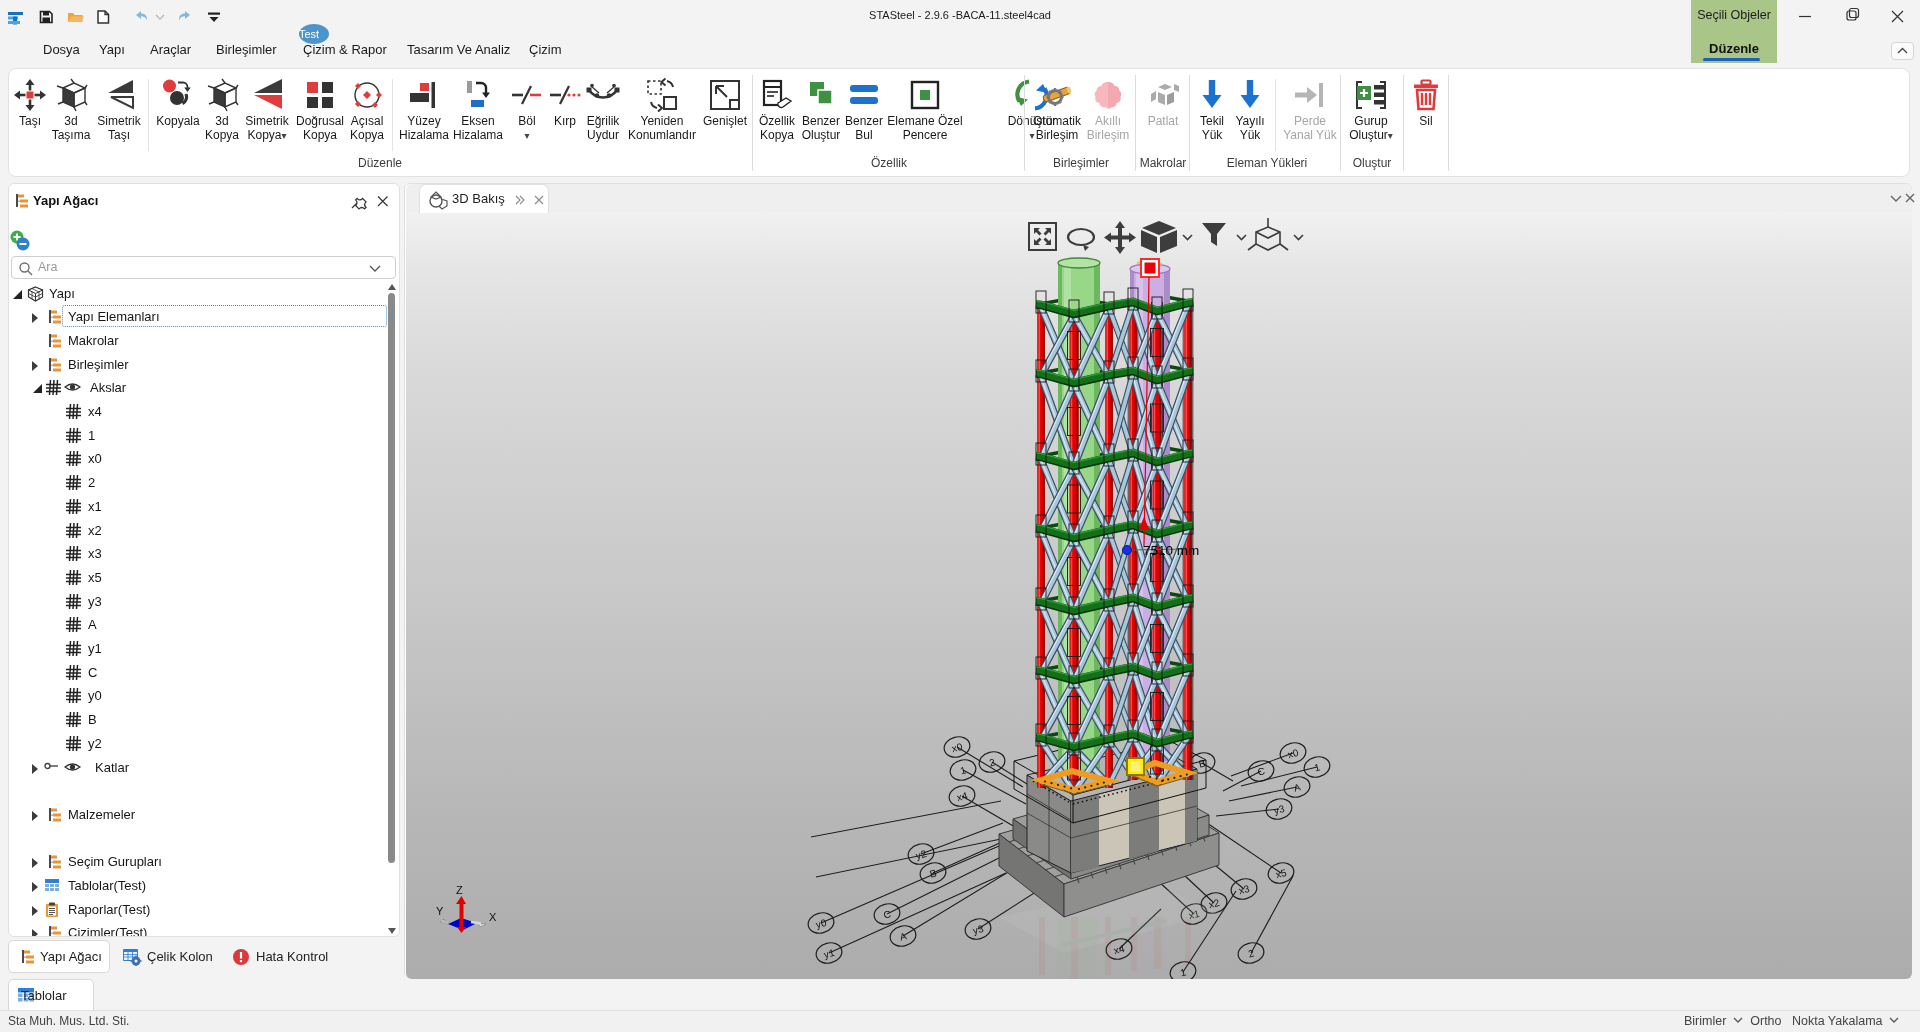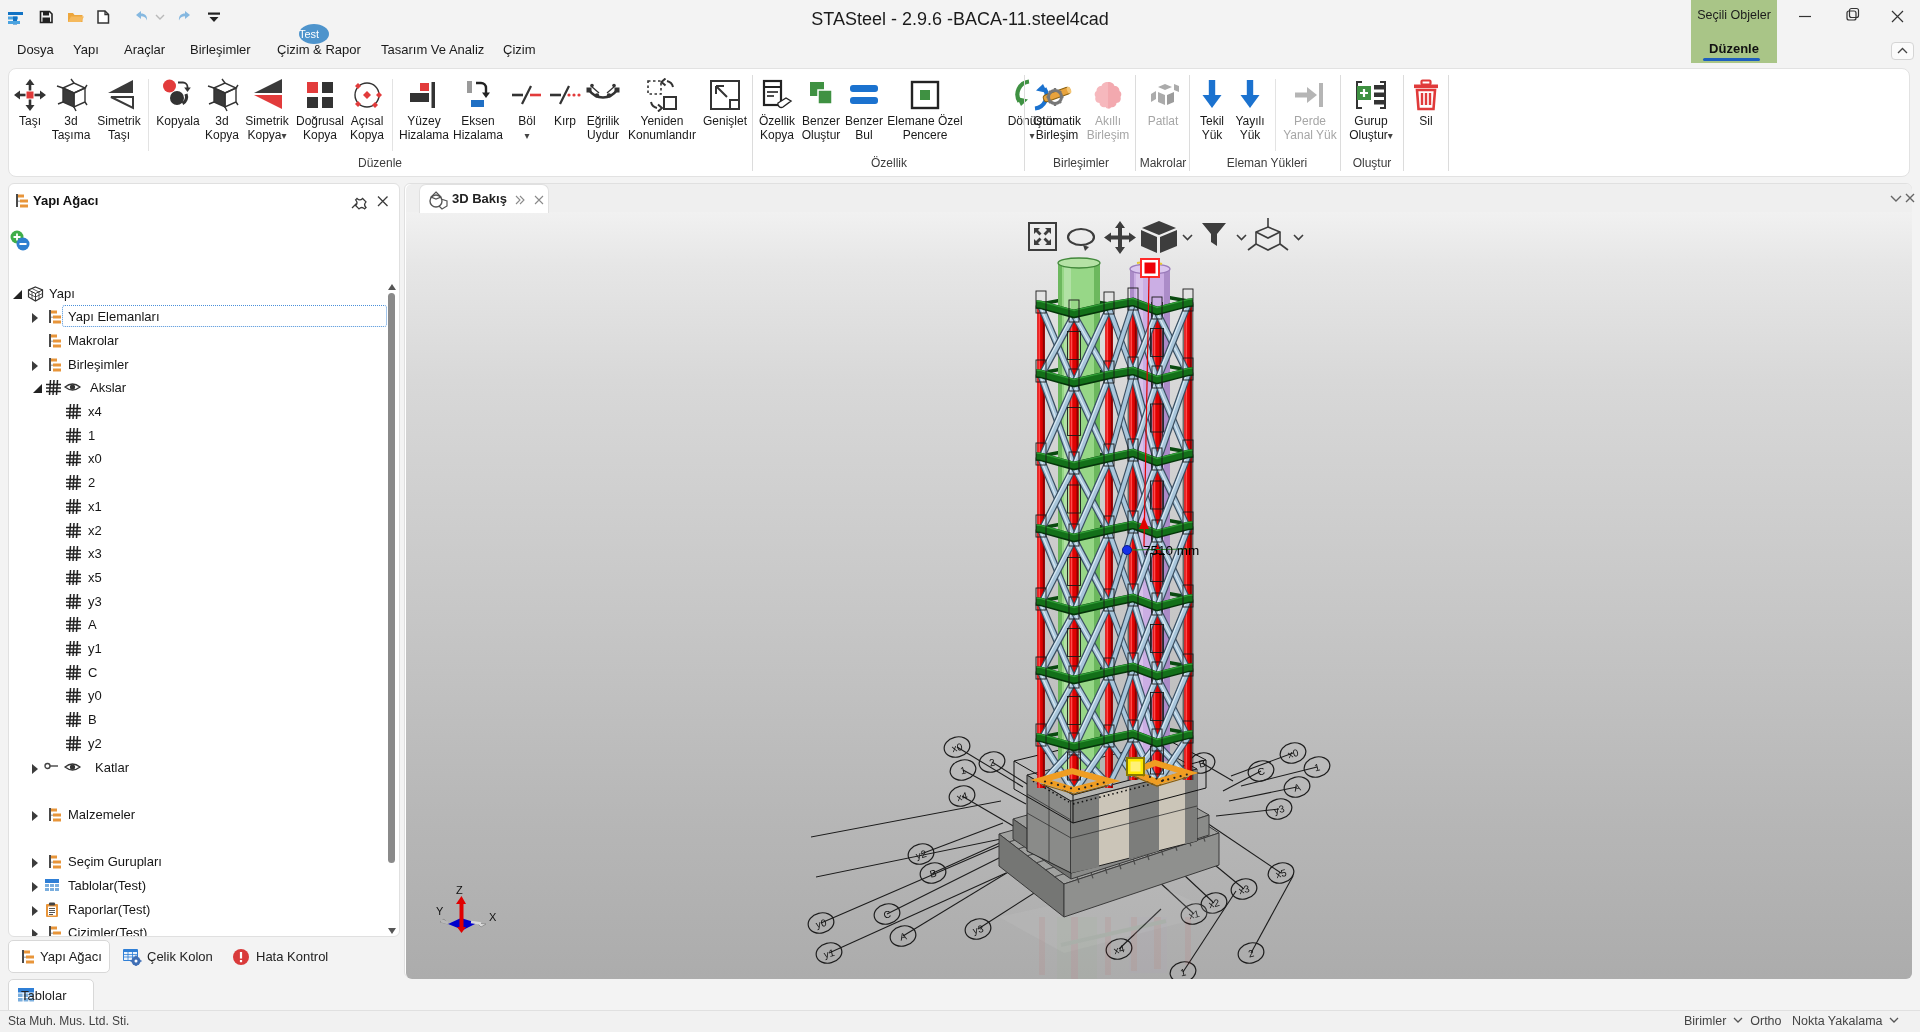--- a/index.html
+++ b/index.html
@@ -1,21 +1,21 @@
 <!DOCTYPE html>
 <html><head>
 <meta charset="utf-8">
 <style>
 *{margin:0;padding:0;box-sizing:border-box;}
 html,body{width:1920px;height:1032px;overflow:hidden;background:#f3f3f3;font-family:"Liberation Sans",sans-serif;}
 .abs{position:absolute;}
 #titlebar{position:absolute;left:0;top:0;width:1920px;height:33px;}
-#title{position:absolute;left:0;top:9px;width:1920px;text-align:center;font-size:18px;color:#1b1b1b;}
+#title{position:absolute;left:0;top:9px;width:1920px;text-align:center;font-size:11px;color:#1b1b1b;}
 #menubar{position:absolute;left:0;top:36px;width:1920px;height:30px;}
-.menu{position:absolute;top:6px;font-size:13px;color:#1a1a1a;}
+.menu{position:absolute;top:6px;font-size:13px;color:#1a1a1a;margin-left:26px;}
 #ribbon{position:absolute;left:8px;top:68px;width:1902px;height:109px;background:#fff;border:1px solid #e2e2e2;border-radius:8px;}
 .rb{position:absolute;top:9px;text-align:center;color:#1a1a1a;font-size:12px;line-height:13.5px;}
 .rb svg{display:block;margin:0 auto 3px auto;}
 .rb.dis{color:#a6a6a6;}
 .grplabel{position:absolute;top:87px;font-size:12px;color:#3c3c3c;text-align:center;}
 .vsep{position:absolute;top:6px;width:1px;height:96px;background:#dcdcdc;}
 .vsep2{position:absolute;top:10px;width:1px;height:72px;background:#e3e3e3;}
 .chev{display:inline-block;font-size:10px;color:#444;}
 #greentab{position:absolute;left:1691px;top:0;width:86px;height:63px;background:#a9c587;}
 #greentab .t1{position:absolute;top:8px;width:86px;text-align:center;font-size:12.5px;color:#1c1c1c;}
@@ -29,21 +29,21 @@
 .trow{position:absolute;height:23px;font-size:13px;color:#161616;white-space:nowrap;}
 .trow .lbl{position:absolute;top:3px;}
 .tarrow{position:absolute;top:7px;width:0;height:0;}
 .tarrow.closed{border-top:5px solid transparent;border-bottom:5px solid transparent;border-left:6px solid #3c3c3c;}
 #treescroll{position:absolute;left:377px;top:99px;width:12px;height:654px;}
 #treescroll .thumb{position:absolute;left:2px;top:10px;width:7px;height:570px;background:#8a8a8a;border-radius:4px;}
 #bottomtabs{position:absolute;left:8px;top:940px;height:36px;font-size:13px;color:#222;white-space:nowrap;}
 #tablolartab{position:absolute;left:8px;top:979px;width:86px;height:33px;white-space:nowrap;background:#fff;border:1px solid #d8d8d8;border-radius:5px 5px 0 0;font-size:13px;color:#222;}
 #statusbar{position:absolute;left:0;top:1010px;width:1920px;height:22px;background:#f1f1f1;border-top:1px solid #e0e0e0;font-size:12px;color:#3f3f3f;}
 #viewport{position:absolute;left:404px;top:183px;width:1508px;height:795px;background:#fff;border:1px solid #e0e0e0;border-radius:6px;}
-#vptab{position:absolute;left:14px;top:0px;width:130px;height:29px;background:#fff;border:1px solid #e0e0e0;border-bottom:none;border-radius:7px 7px 0 0;z-index:2;font-weight:bold;}
+#vptab{position:absolute;left:14px;top:0px;width:130px;height:29px;background:#fff;border:1px solid #e0e0e0;border-bottom:none;border-radius:7px 7px 0 0;z-index:2;}
 #vpcontent{position:absolute;left:1px;top:28px;width:1506px;height:767px;background:linear-gradient(#f1f1f1 0%,#e6e6e6 7%,#d8d8d8 22%,#c8c8c8 50%,#b6b6b6 80%,#acacac 100%);border-radius:0 0 6px 6px;overflow:hidden;}
 </style>
 </head>
 <body>
 
 <div id="titlebar">
   <svg class="abs" style="left:0;top:0" width="1920" height="33">
 
     <rect x="8" y="12" width="15" height="3" fill="#1273c4"></rect>
     <rect x="8" y="16.5" width="10" height="3" fill="#4ba3e0"></rect>
@@ -400,20 +400,30 @@
           <path d="M29 4.5 l9.5 9.5 M38.5 4.5 l-9.5 9.5"></path>
         </g>
       </svg>
 </div>
 <svg class="abs" style="left:0px;top:45px" width="26" height="24">
       <circle cx="8" cy="8" r="6.5" fill="#3fae49"></circle>
       <path d="M8 4.5 v7 M4.5 8 h7" stroke="#fff" stroke-width="1.8"></path>
       <circle cx="14" cy="15" r="6.5" fill="#2e7fd0"></circle>
       <path d="M10.5 15 h7" stroke="#fff" stroke-width="1.8"></path>
     </svg>
+<div id="searchbox">
+      <svg class="abs" style="left:6px;top:4px" width="16" height="16">
+        <circle cx="6.5" cy="6.5" r="4.5" fill="none" stroke="#707070" stroke-width="1.4"></circle>
+        <line x1="10" y1="10" x2="14" y2="14" stroke="#707070" stroke-width="1.4"></line>
+      </svg>
+      <div class="ph">Ara</div>
+      <svg class="abs" style="left:356px;top:7px" width="14" height="10">
+        <path d="M2 2 l5 5 l5-5" fill="none" stroke="#555" stroke-width="1.3"></path>
+      </svg>
+    </div>
 <div class="trow" style="left:0;top:98.5px;width:376px">
 <svg class="abs" style="left:3px;top:6px" width="12" height="12">
         <path d="M10 1 L10 10 L1 10 Z" fill="#222"></path>
       </svg>
 <svg class="abs" style="left:18px;top:3px" width="17" height="16">
         <path d="M8.5 1 L15.5 4 L15.5 11 L8.5 15 L1.5 11 L1.5 4 Z" fill="#fff" stroke="#333" stroke-width="1.2"></path>
         <path d="M1.5 4 L8.5 7.5 L15.5 4 M8.5 7.5 L8.5 15" stroke="#333" stroke-width="1" fill="none"></path>
         <path d="M1.5 7.5 L8.5 11 L15.5 7.5" stroke="#333" stroke-width="0.8" fill="none"></path>
         <path d="M5 2.5 L12 6 M5 13 L5 5.7 M12 13.5 L12 6" stroke="#333" stroke-width="0.8" fill="none"></path>
       </svg>

